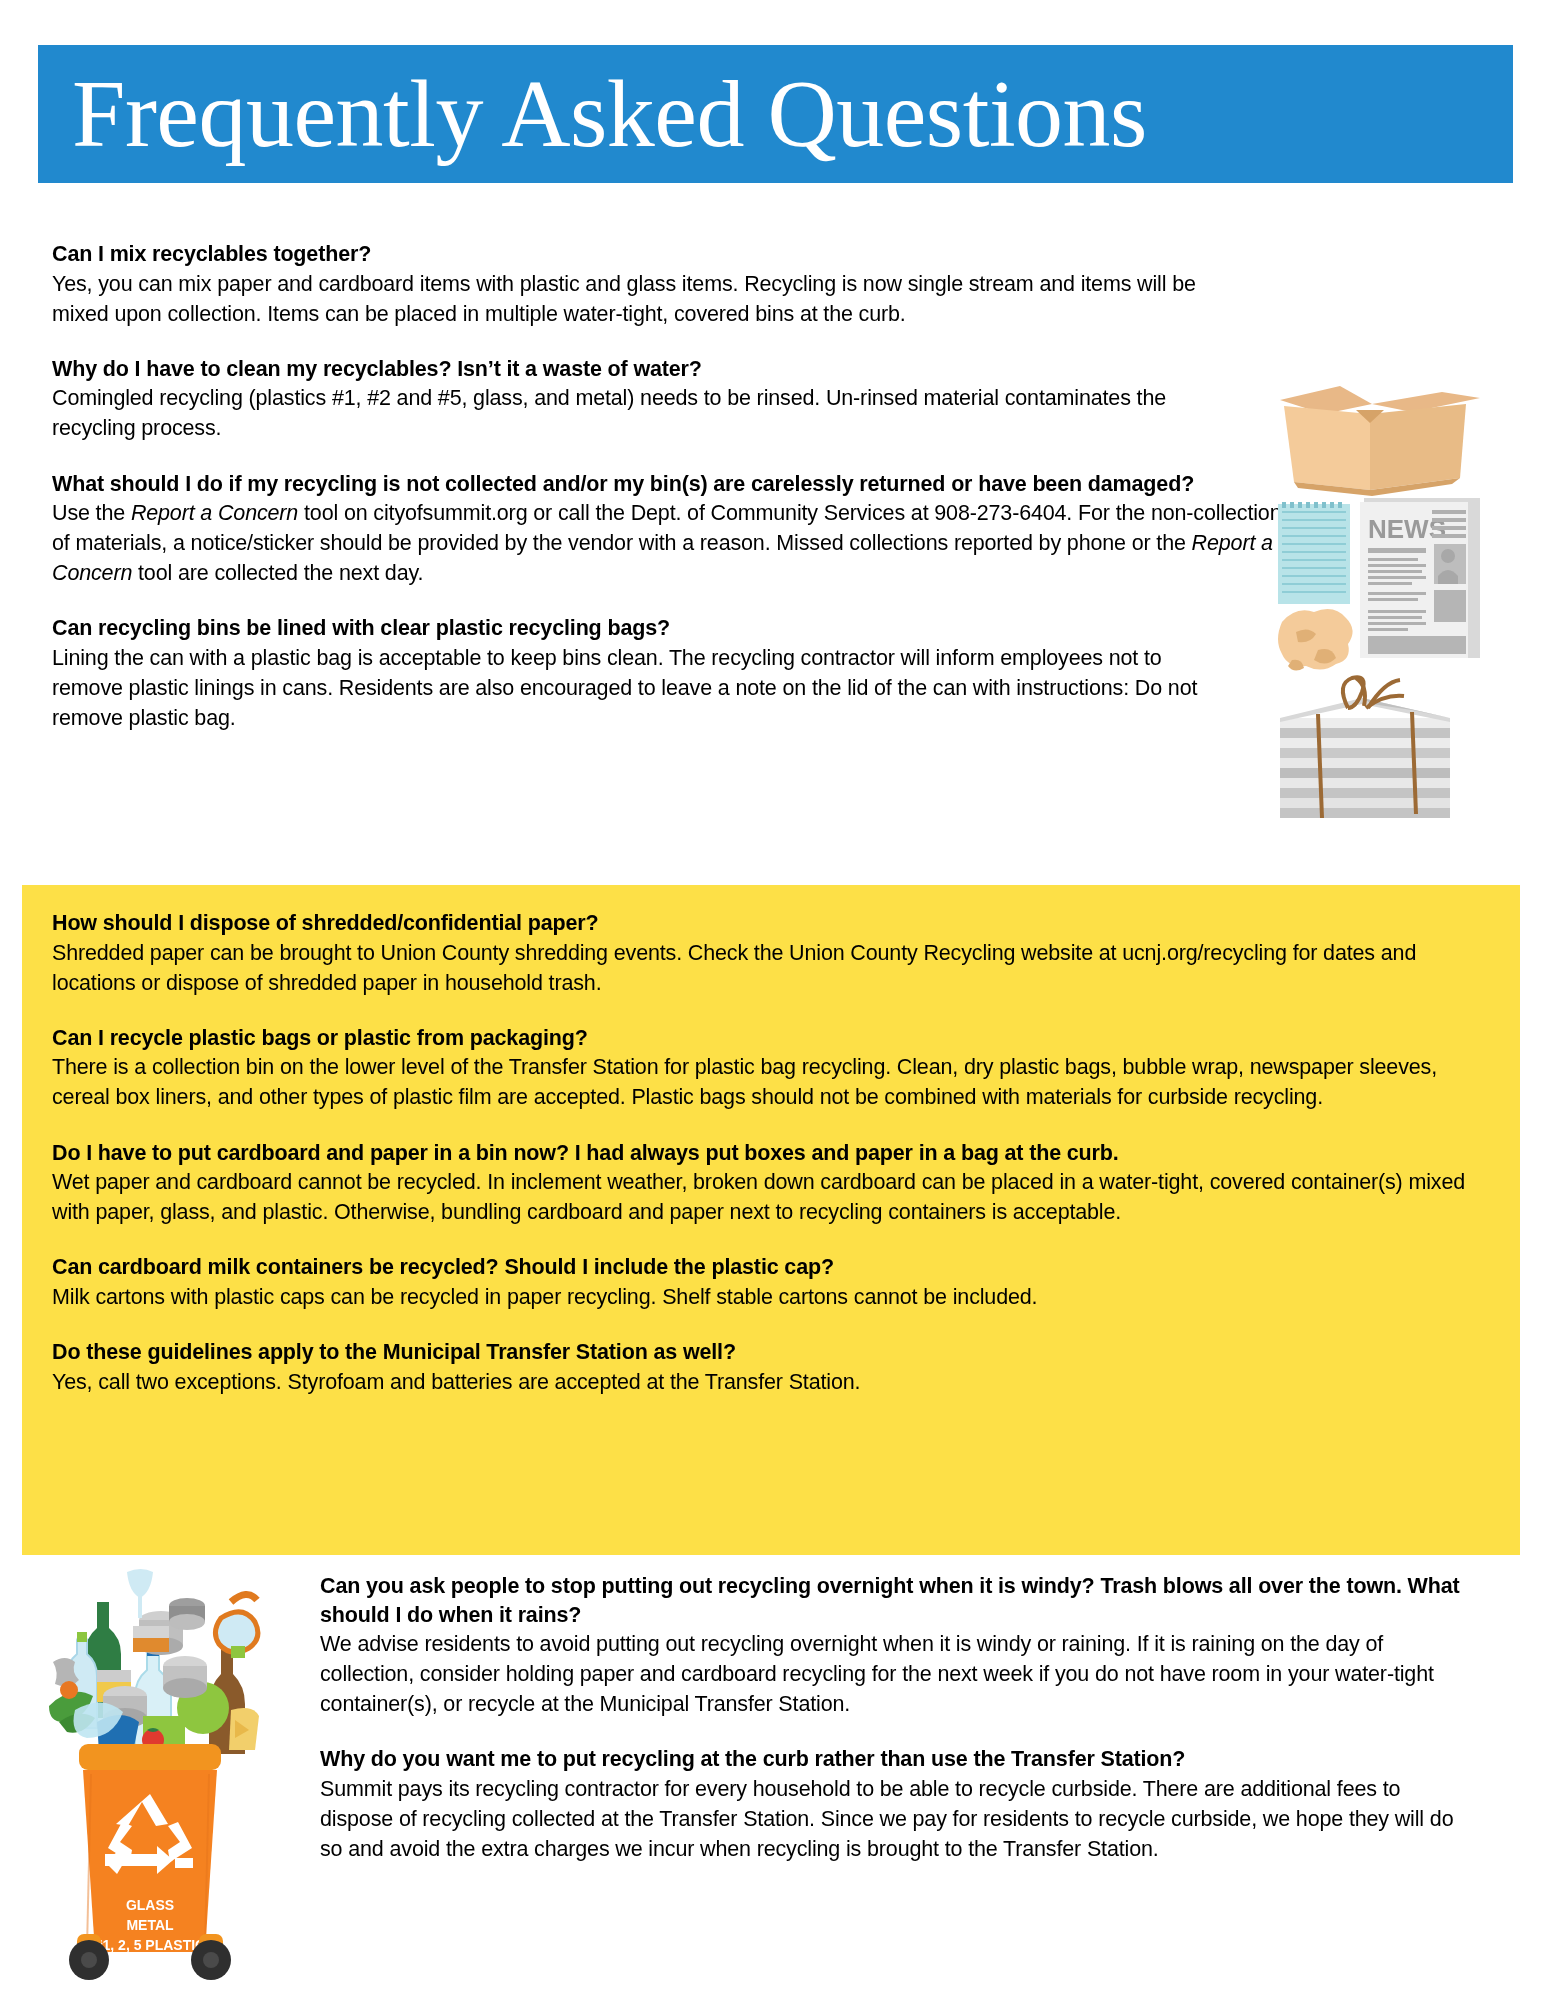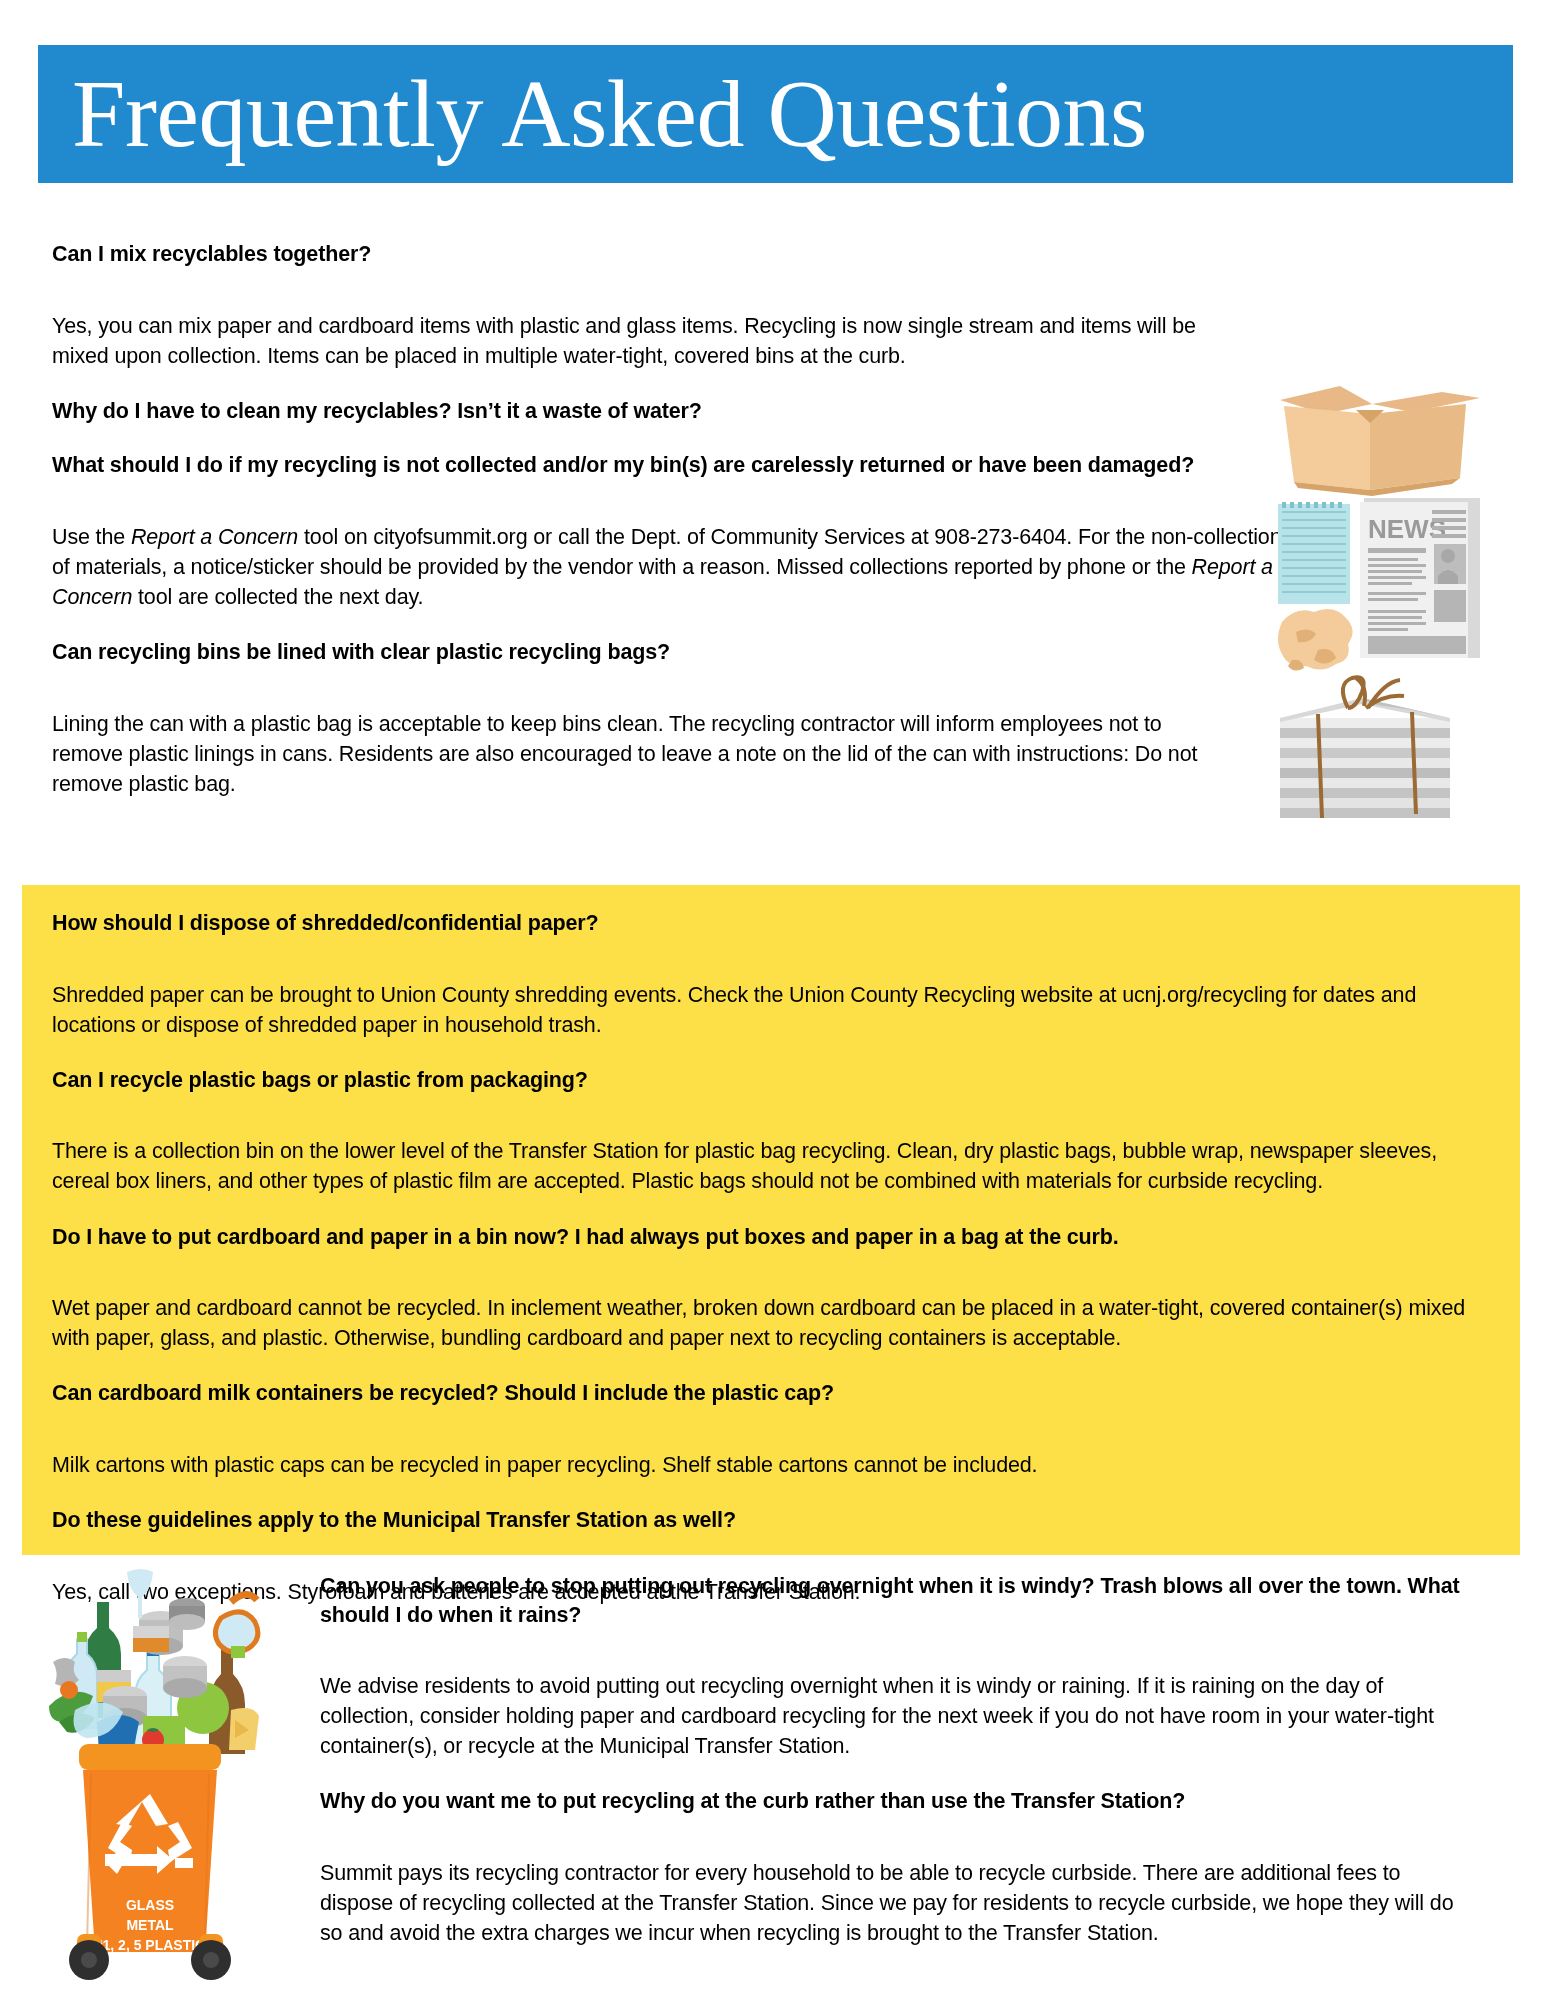--- a/index.html
+++ b/index.html
@@ -48,21 +48,20 @@
     font-weight: bold;
     font-size: 21.5px;
     line-height: 1.33;
     letter-spacing: -0.15px;
   }
   .a {
     font-weight: normal;
     font-size: 21.5px;
     line-height: 1.4;
     letter-spacing: -0.15px;
-    margin-top: 42px;
   }
   .a i, .q i { font-style: italic; }
 
   
   .section-white-top {
     position: absolute;
     left: 52px;
     top: 240px;
     width: 1170px;
   }
@@ -121,20 +120,21 @@
 
 <div class="section-white-top">
 
   <div class="faq">
     <div class="q">Can I mix recyclables together?</div>
     <div class="a">Yes, you can mix paper and cardboard items with plastic and glass items. Recycling is now single stream and items will be mixed upon collection. Items can be placed in multiple water-tight, covered bins at the curb.</div>
   </div>
 
   <div class="faq">
     <div class="q">Why do I have to clean my recyclables? Isn’t it a waste of water?</div>
+    <div class="a">Comingled recycling (plastics #1, #2 and #5, glass, and metal) needs to be rinsed. Un-rinsed material contaminates the recycling process.</div>
   </div>
 
   <div class="faq wide">
     <div class="q">What should I do if my recycling is not collected and/or my bin(s) are carelessly returned or have been damaged?</div>
     <div class="a">
       <span>Use the </span><i>Report a Concern</i><span> tool on cityofsummit.org or call the Dept. of Community Services at 908-273-6404. For the non-collection of materials, a notice/sticker should be provided by the vendor with a reason. Missed collections reported by phone or the </span><i>Report a Concern</i><span> tool are collected the next day.</span>
     </div>
   </div>
 
   <div class="faq">

